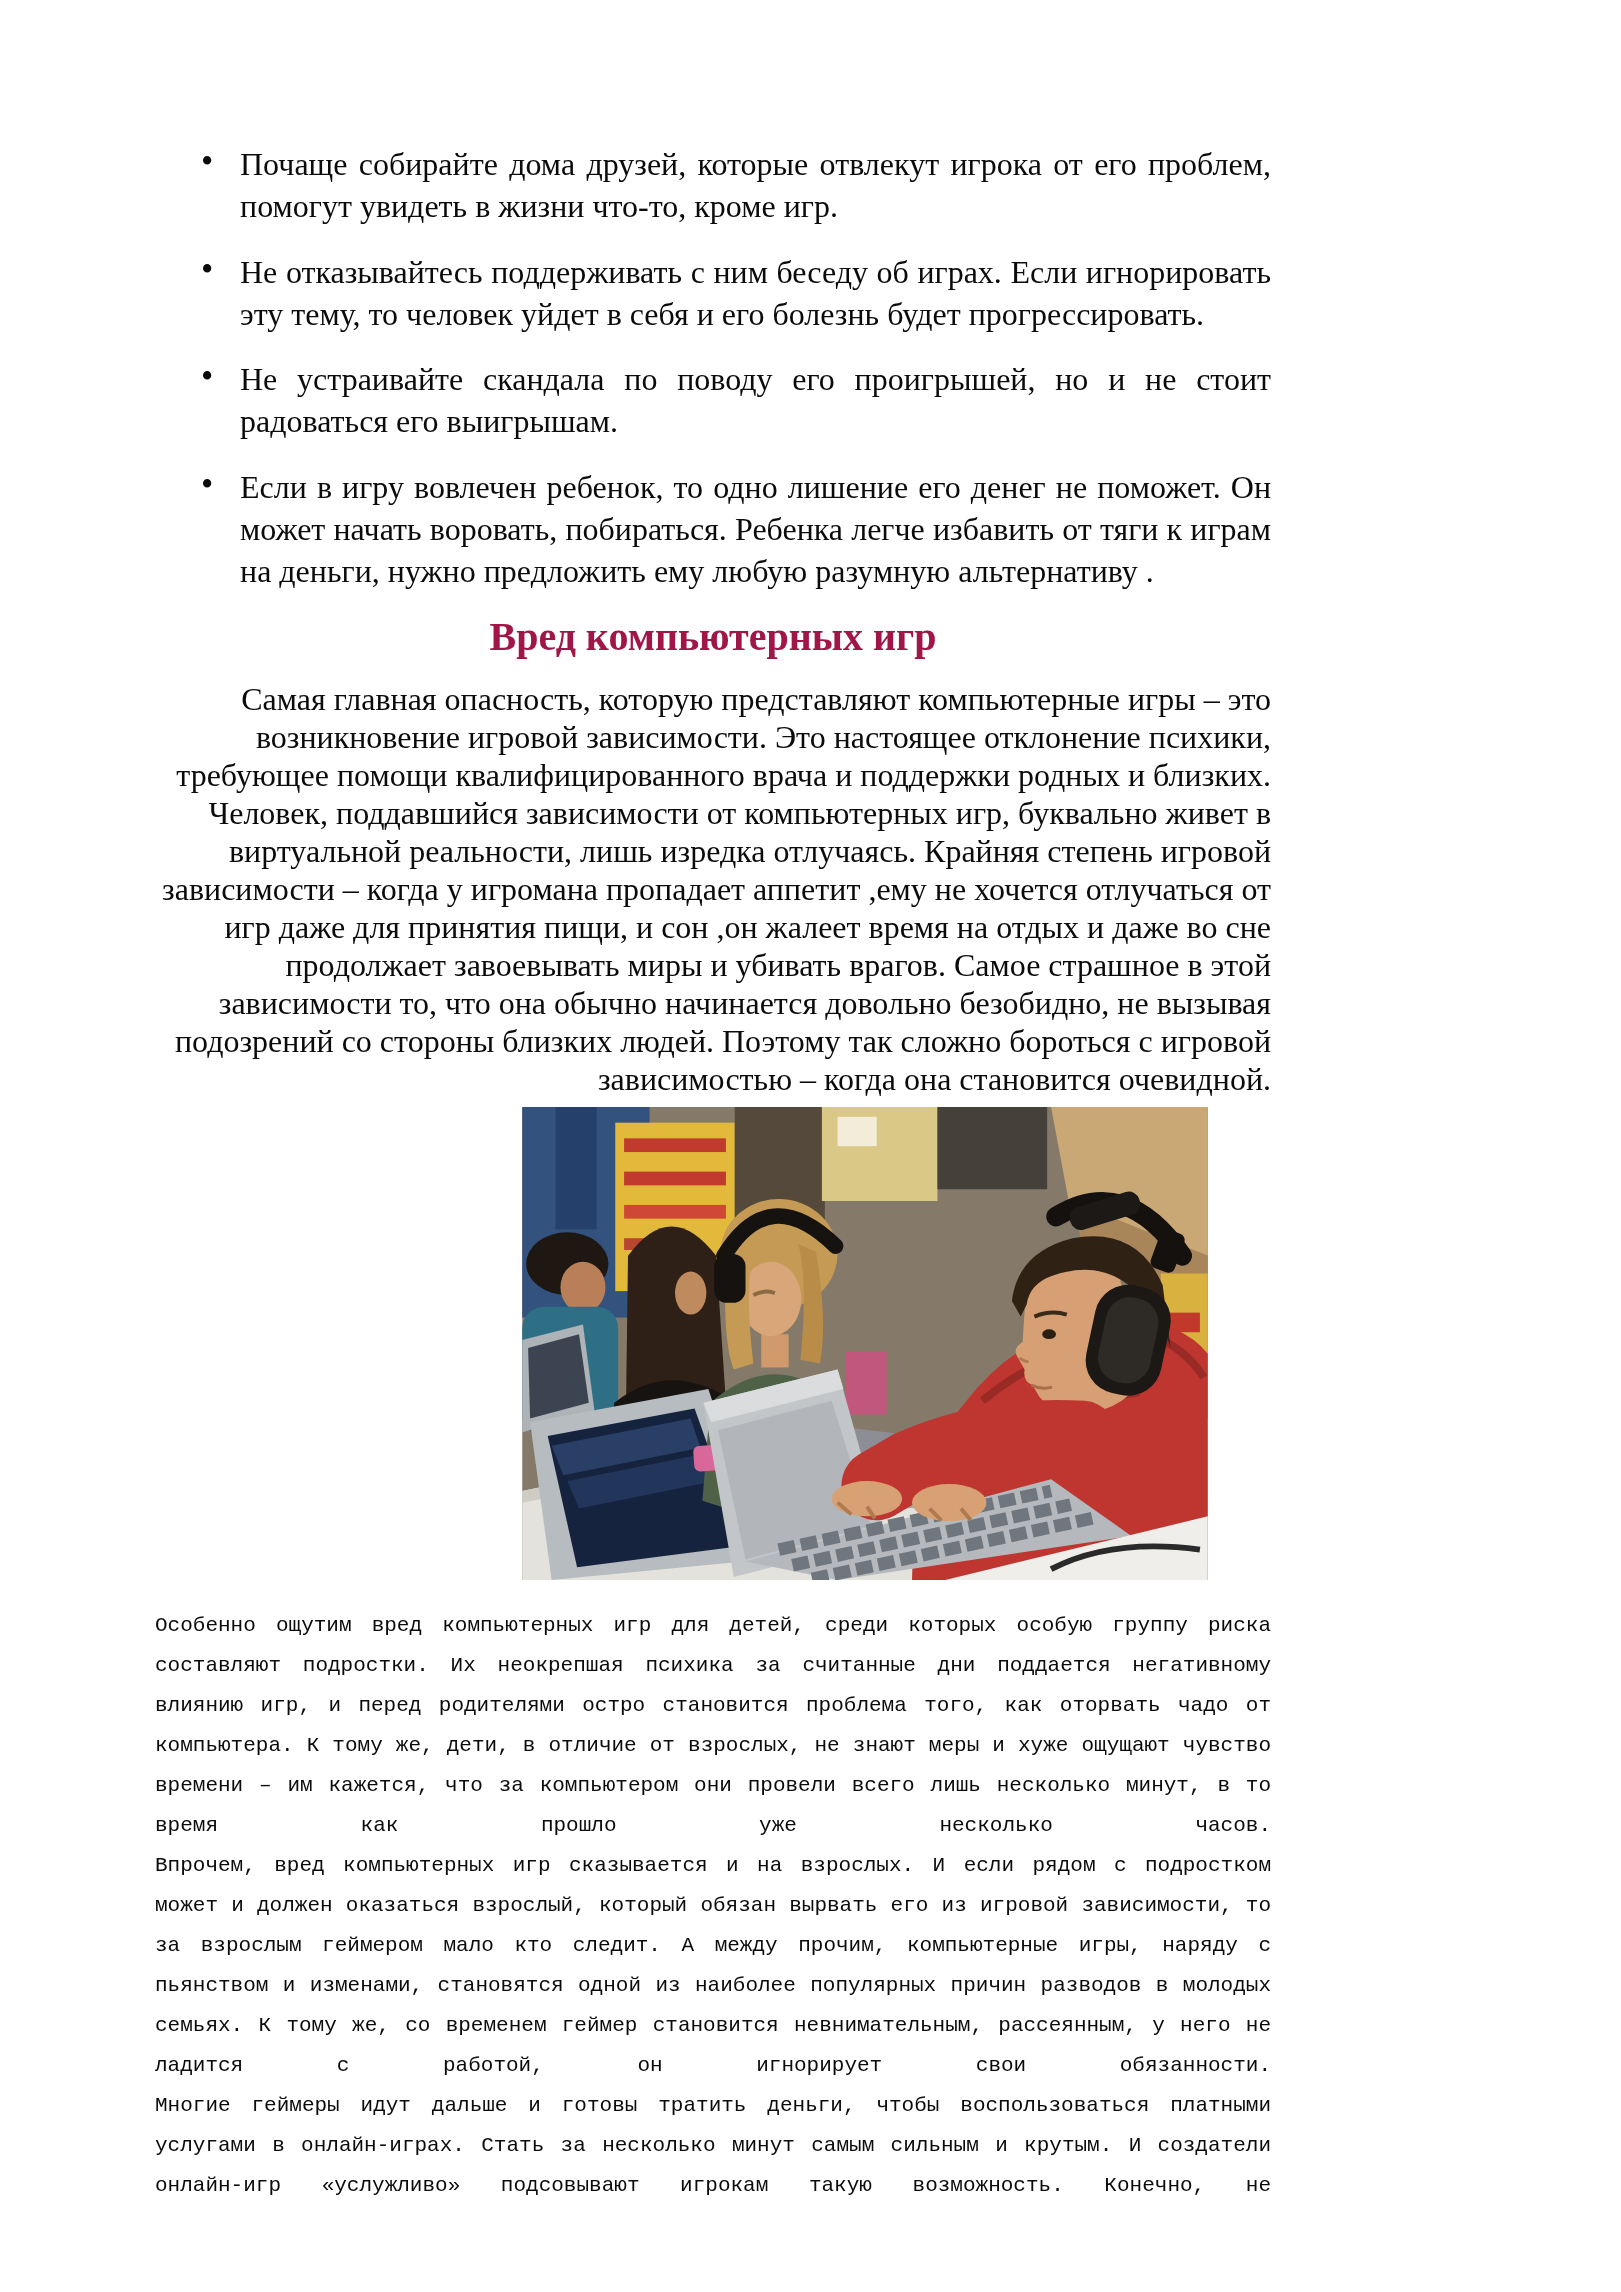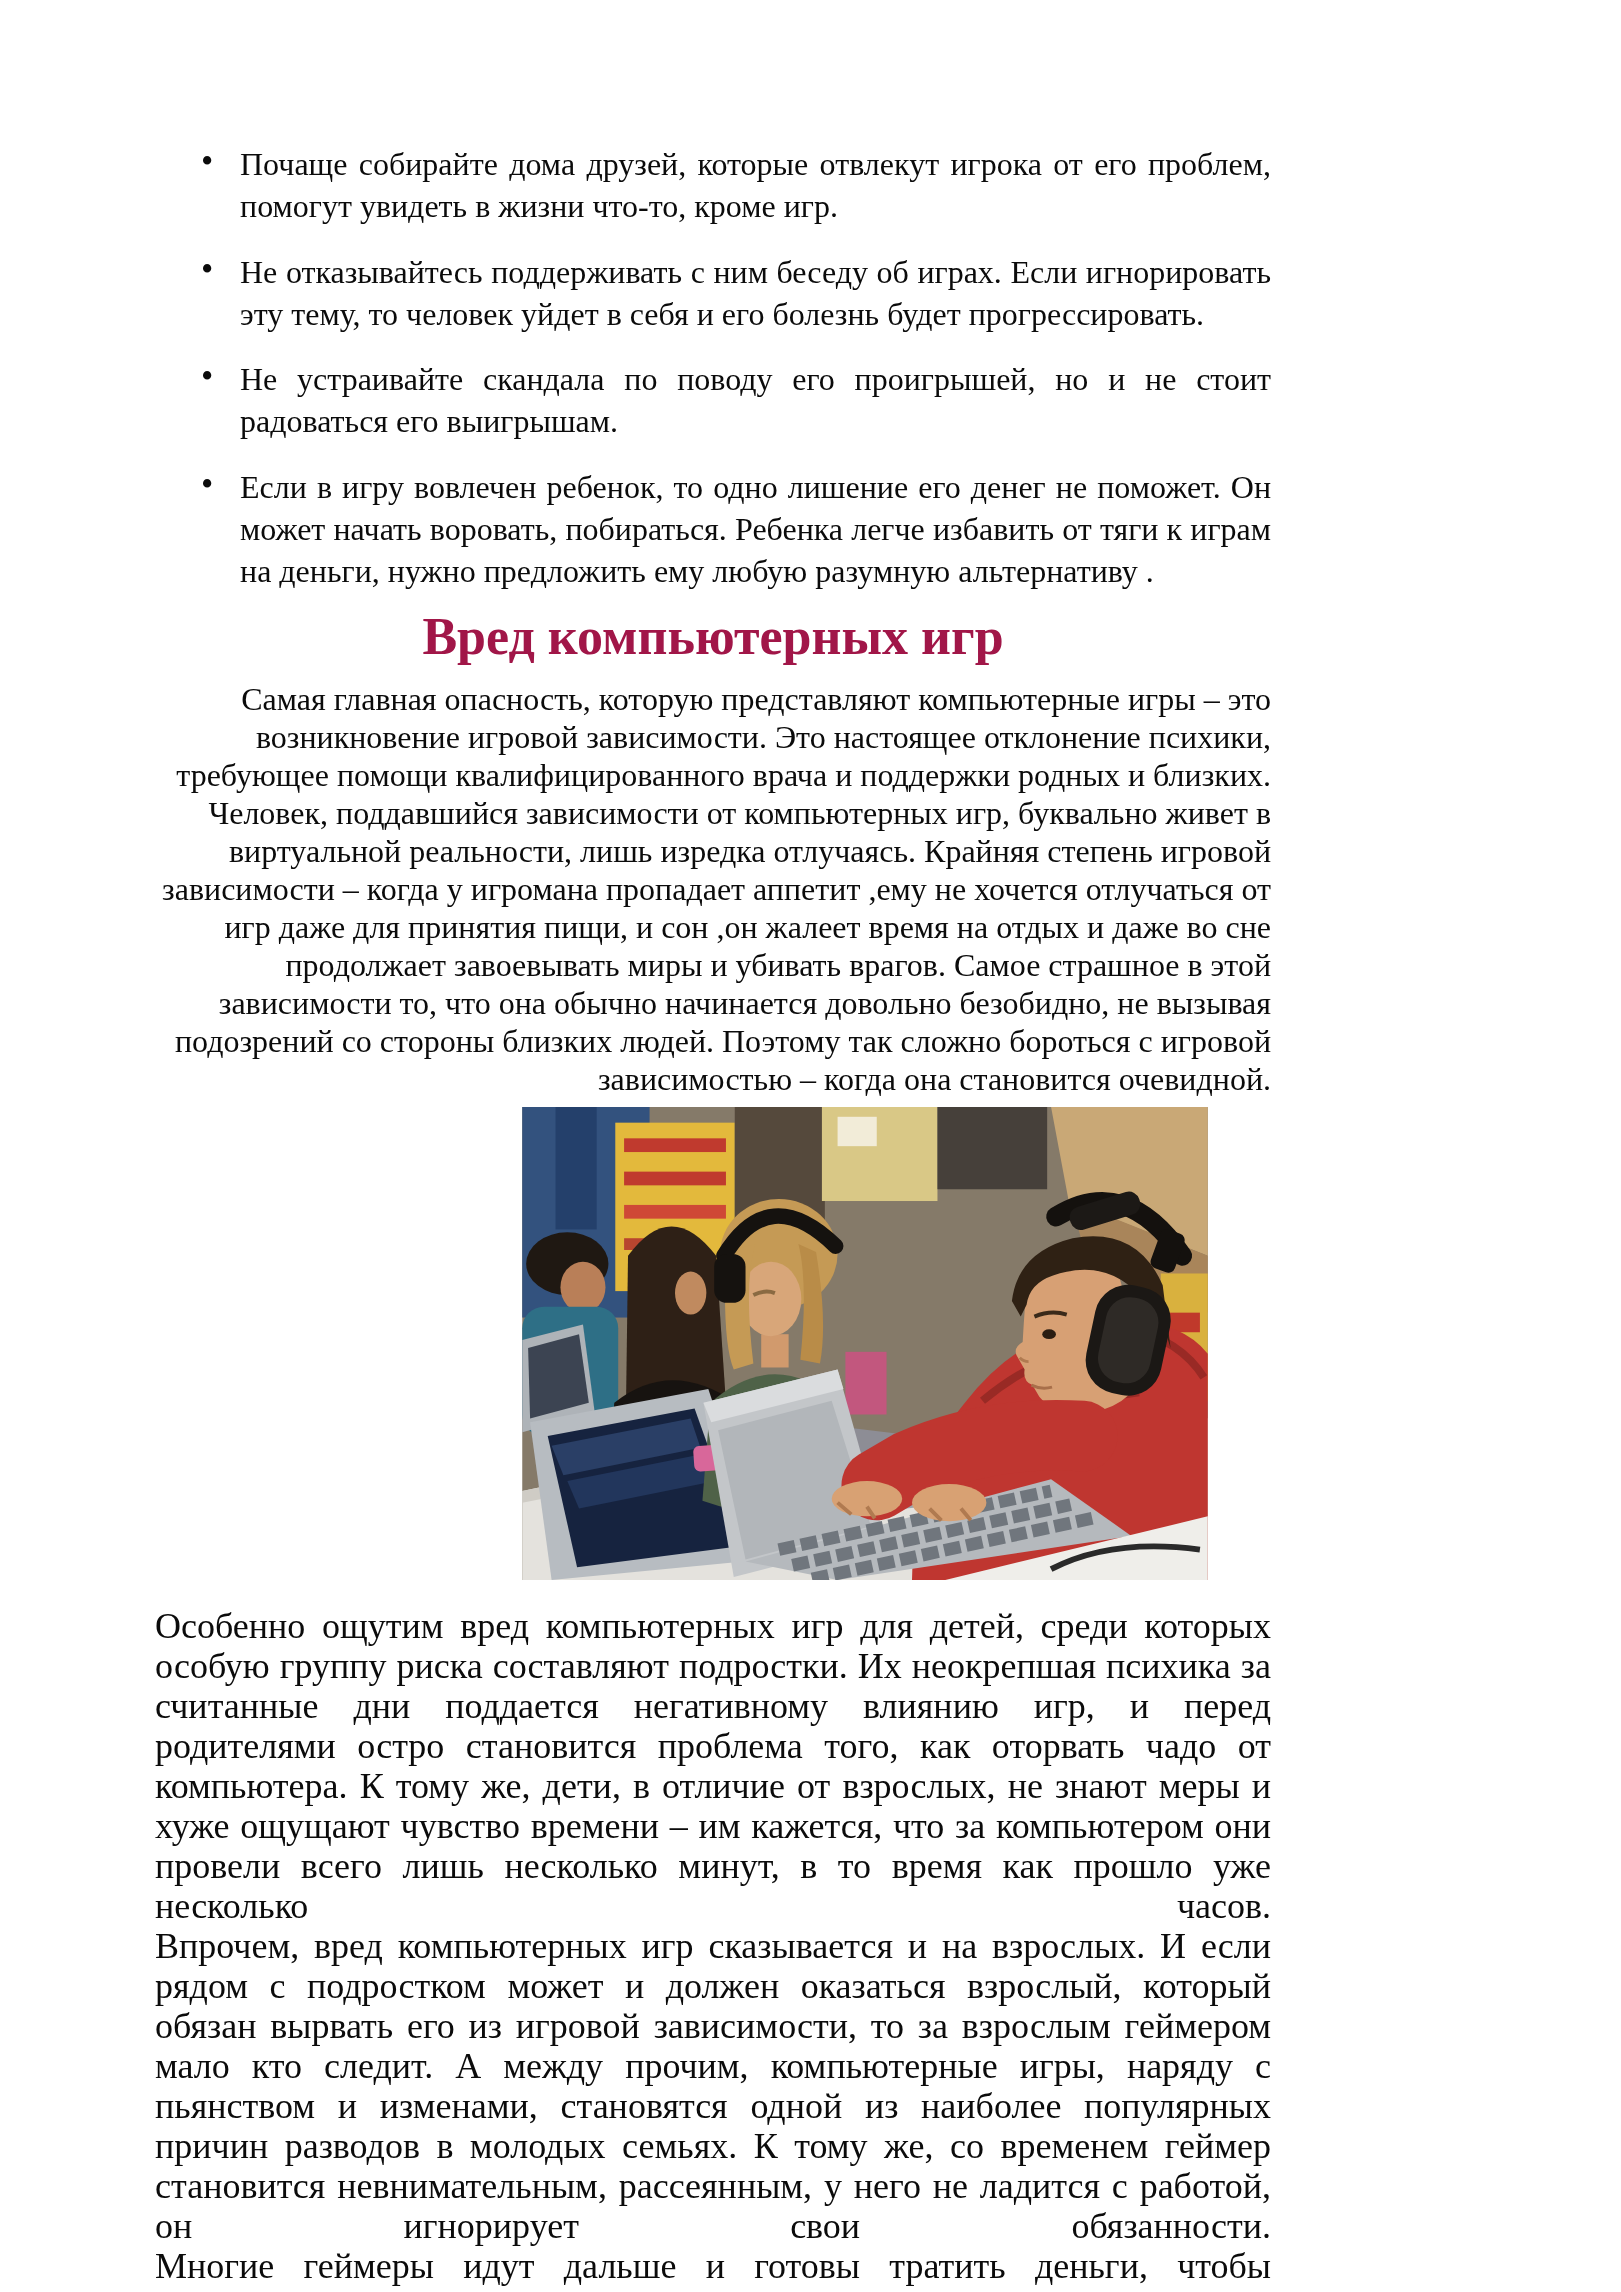--- a/index.html
+++ b/index.html
@@ -36,43 +36,44 @@
   }
   ul.bullets li::before {
     content: "\2022";
     position: absolute;
     left: 46px;
     top: -2px;
     font-size: 35px;
   }
   h1.section-heading {
     margin: 13.7px 0 21.6px 0;
-    font-size: 52px;
+    font-size: 40px;
     line-height: 43px;
     font-weight: bold;
     text-align: center;
   }
   .intro p {
     margin: 0;
     font-size: 32px;
     line-height: 38px;
     text-align: right;
   }
   .photo-wrap {
     width: 686px;
     height: 473px;
     margin: 9.8px 0 0 367px;
   }
   .photo-wrap svg { display: block; }
   .body-text p {
     margin: 0;
-    font-size: 36px;
+    font-size: 21px;
     line-height: 40px;
     text-align: justify;
     text-align-last: justify;
+    font-family: Liberation Mono, monospace;
   }
   .body-text p:first-child { margin-top: 25.5px; }
 </style>
 </head>
 <body>
 
 <div class="page">
 
   <ul class="bullets">
     <li>Почаще собирайте дома друзей, которые отвлекут игрока от его проблем, помогут увидеть в жизни что-то, кроме игр.</li>

